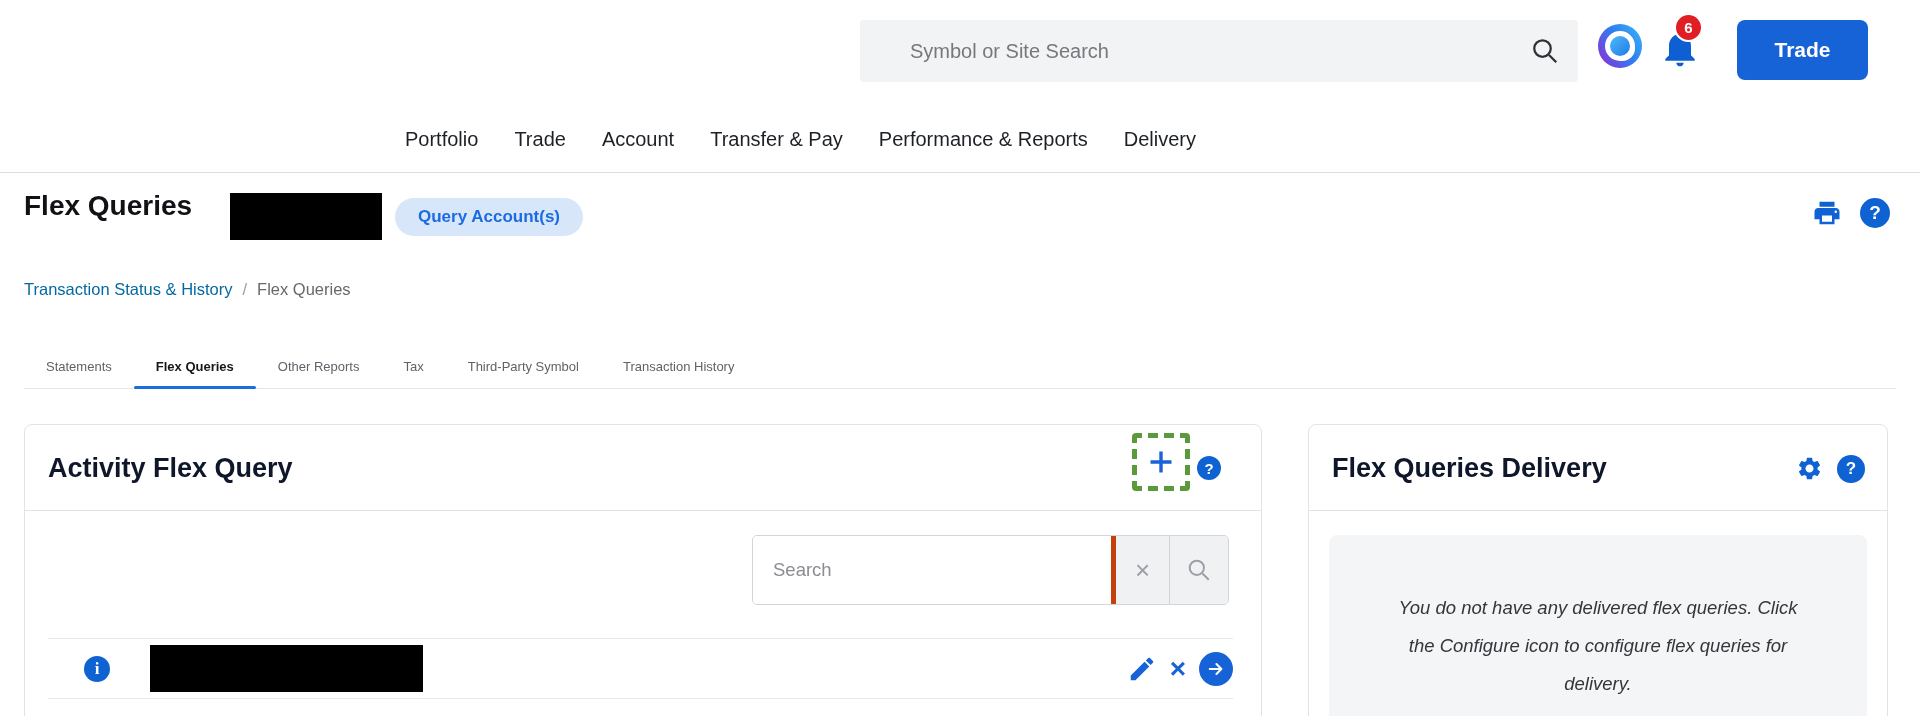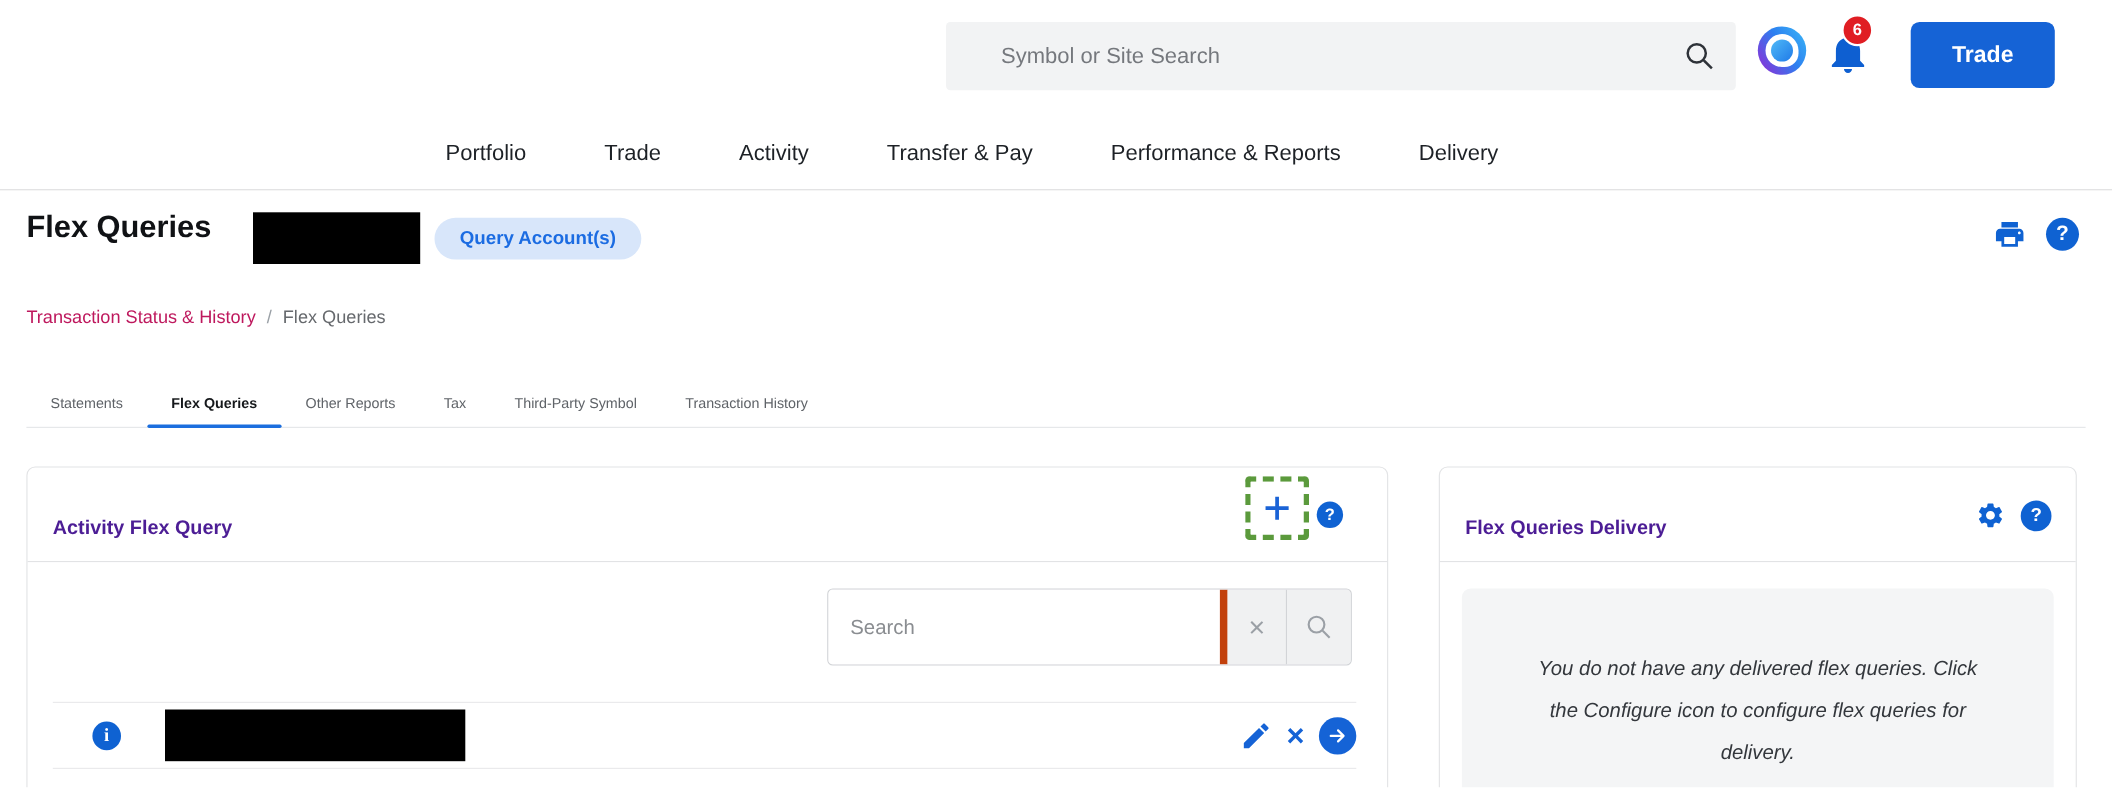--- a/index.html
+++ b/index.html
@@ -41,79 +41,79 @@
     background:#e01e23; border:2px solid #fff; color:#fff; font-size:15px; font-weight:700;
     display:flex; align-items:center; justify-content:center;
   }
   .trade-btn {
     position:absolute; left:1737px; top:20px; width:131px; height:60px; border:none;
     background:#1563d6; color:#fff; font-size:21px; font-weight:600; border-radius:8px;
     font-family:"Liberation Sans", sans-serif; cursor:pointer;
   }
 
   
-  .mainnav { position:absolute; left:405px; top:118px; height:42px; display:flex; gap:71px; align-items:center; }
+  .mainnav { position:absolute; left:405px; top:118px; height:42px; display:flex; gap:36px; align-items:center; }
   .mainnav .nav-item { font-size:20px; font-weight:500; color:#1d2126; cursor:pointer; white-space:nowrap; }
   .nav-divider { position:absolute; left:0; top:172px; width:1920px; height:1px; background:#dcddde; }
 
   
   .page-title { position:absolute; left:24px; top:190px; font-size:28px; font-weight:700; color:#101215; }
   .redact-a { position:absolute; left:230px; top:193px; width:152px; height:47px; background:#000; }
   .select-pill {
     position:absolute; left:395px; top:198px; height:38px; padding:0 23px; border:none; border-radius:19px;
     background:#d8e6fa; color:#1b6ce2; font-size:17px; font-weight:600; line-height:38px;
     font-family:"Liberation Sans", sans-serif; cursor:pointer;
   }
   .print-ic { position:absolute; left:1812px; top:198px; width:30px; height:30px; cursor:pointer; }
   .q-circle {
     border-radius:50%; background:#0f62d2; color:#fff; font-weight:700;
     display:flex; align-items:center; justify-content:center; cursor:pointer;
   }
   .help-top { position:absolute; left:1860px; top:198px; width:30px; height:30px; font-size:19px; }
 
   
   .breadcrumb { position:absolute; left:24px; top:280px; font-size:16.5px; display:flex; gap:10px; align-items:center; }
-  .crumb-link { color:#be185d; cursor:pointer; }
+  .crumb-link { color:#0369a1; cursor:pointer; }
   .crumb-sep { color:#9aa0a6; }
   .crumb-cur { color:#66696d; }
 
   
   .tab-row {
     position:absolute; left:24px; top:346px; width:1872px; height:43px;
     border-bottom:1px solid #e4e6e8; display:flex;
   }
   .tab { padding:0 22px; line-height:42px; font-size:13px; color:#5f6368; cursor:pointer; position:relative; white-space:nowrap; }
   .tab.active { color:#15181b; font-weight:700; }
   .tab.active::after { content:""; position:absolute; left:0; right:0; bottom:-1px; height:3px; background:#1b6ede; border-radius:2px; }
 
   
   .card { position:absolute; top:424px; background:#fff; border:1px solid #e2e3e5; border-radius:8px; }
   .card-left { left:24px; width:1238px; height:372px; }
   .card-right { left:1308px; width:580px; height:372px; }
   .card-head { position:relative; height:86px; border-bottom:1px solid #e2e3e5; }
-  .card-title { position:absolute; left:23px; top:44px; font-size:18px; font-weight:700; color:#4c1d95; }
+  .card-title { position:absolute; left:23px; top:28px; font-size:27px; font-weight:700; color:#0f172a; }
   .card-body { position:relative; height:calc(100% - 86px); }
 
   .add-box {
     position:absolute; right:71px; top:8px; width:58px; height:58px;
     border:5px dashed #5b9a3c; border-radius:4px; background:#fff;
     display:flex; align-items:center; justify-content:center; cursor:pointer;
   }
   .help-card { position:absolute; right:40px; top:31px; width:24px; height:24px; font-size:15px; }
   .gear-ic { position:absolute; right:64px; top:30px; width:27px; height:27px; cursor:pointer; }
   .help-card-r { position:absolute; right:22px; top:30px; width:28px; height:28px; font-size:17px; }
 
   
   .search-group {
     position:absolute; right:32px; top:24px; height:70px; display:flex;
     border:1px solid #d2d4d7; border-radius:5px; overflow:hidden; background:#f0f1f2;
   }
   .search-group input {
     width:363px; height:100%; border:none; outline:none; background:#fff;
-    border-right:7px solid #c2410c; padding:0 20px; font-size:18.5px;
+    border-right:5px solid #c2410c; padding:0 20px; font-size:18.5px;
     font-family:"Liberation Sans", sans-serif; color:#333;
   }
   .search-group input::placeholder { color:#8a8d91; opacity:1; }
   .sg-btn {
     width:54px; display:flex; align-items:center; justify-content:center;
     color:#9ba0a6; cursor:pointer; background:#f0f1f2;
   }
   .sg-clear { font-size:26px; border-right:1px solid #d2d4d7; }
   .sg-mag { width:58px; }
   .sg-mag svg { width:26px; height:26px; }
@@ -171,21 +171,21 @@
       <path d="M12 22c1.1 0 2-.9 2-2h-4c0 1.1.9 2 2 2zm6-6v-5c0-3.07-1.64-5.64-4.5-6.32V4c0-.83-.67-1.5-1.5-1.5s-1.5.67-1.5 1.5v.68C7.63 5.36 6 7.92 6 11v5l-2 2v1h16v-1l-2-2z"></path>
     </svg>
   </div>
   <div class="badge">6</div>
 
   <button class="trade-btn">Trade</button>
 
   <nav class="mainnav">
     <span class="nav-item">Portfolio</span>
     <span class="nav-item">Trade</span>
-    <span class="nav-item">Activity</span>
+    <span class="nav-item">Account</span>
     <span class="nav-item">Transfer &amp; Pay</span>
     <span class="nav-item">Performance &amp; Reports</span>
     <span class="nav-item">Delivery</span>
   </nav>
   <div class="nav-divider"></div>
 
   <h1 class="page-title">Flex Queries</h1>
   <div class="redact-a"></div>
   <button class="select-pill">Query Account(s)</button>
 

